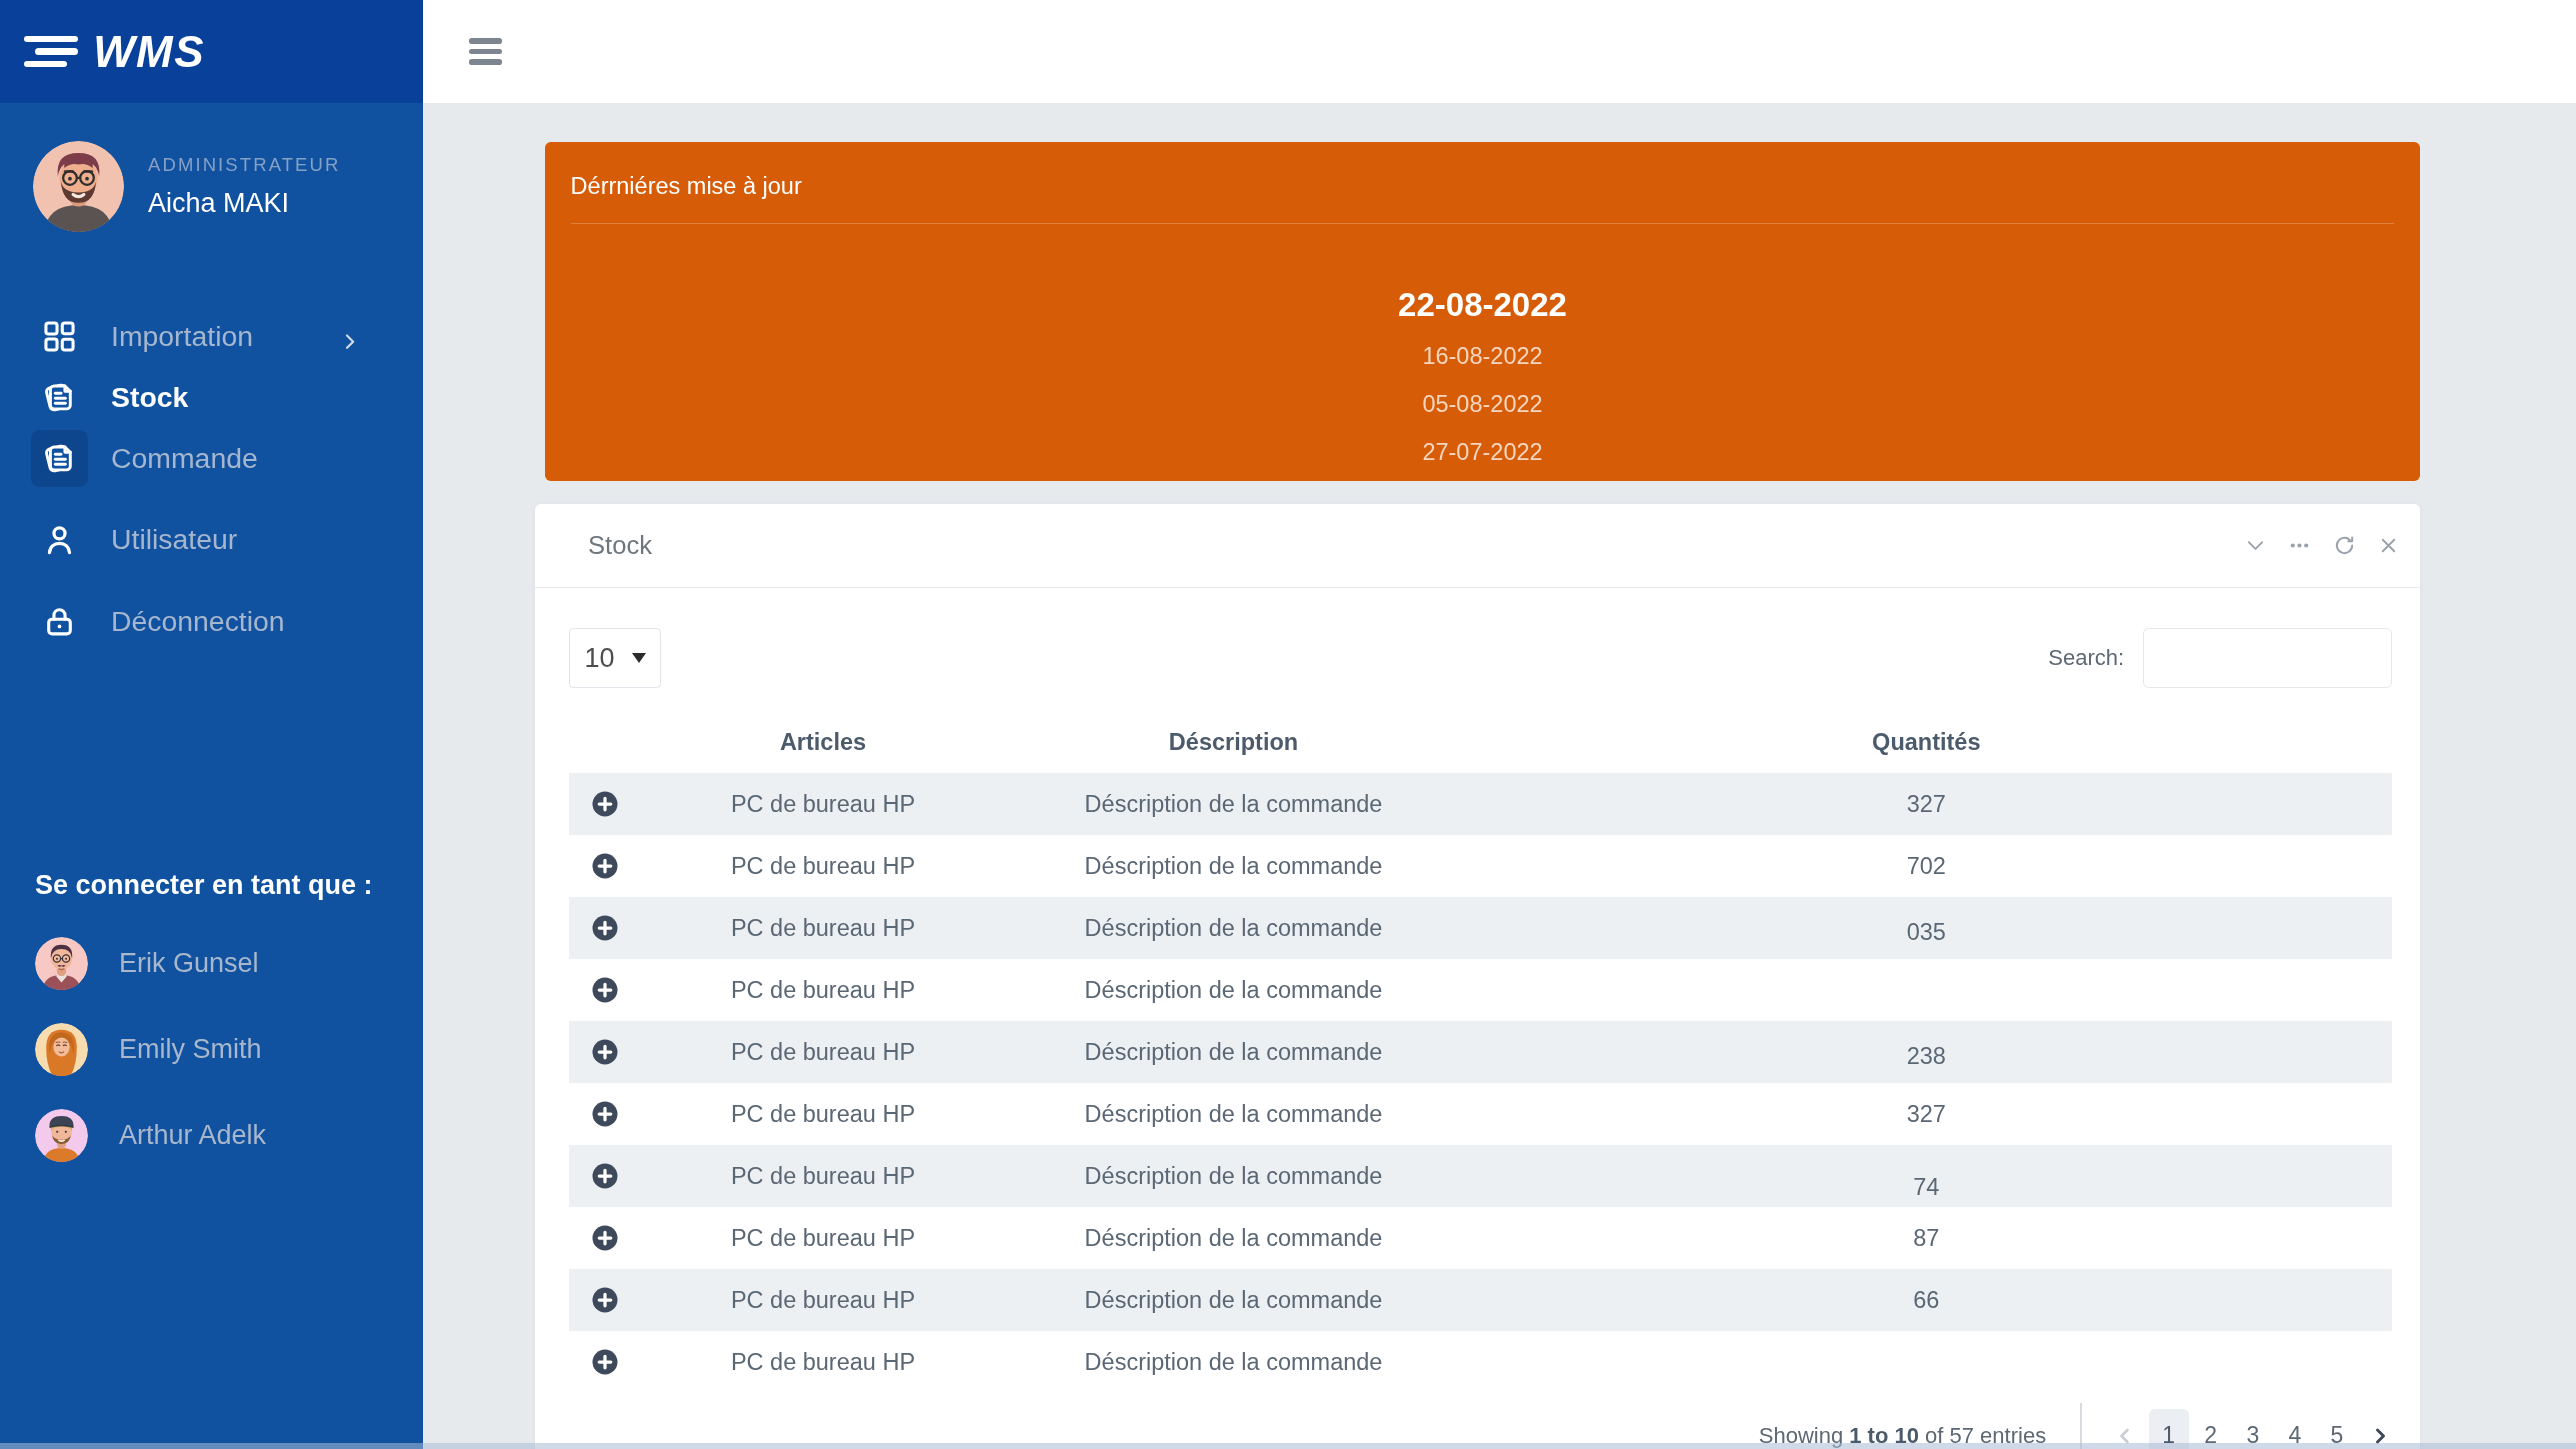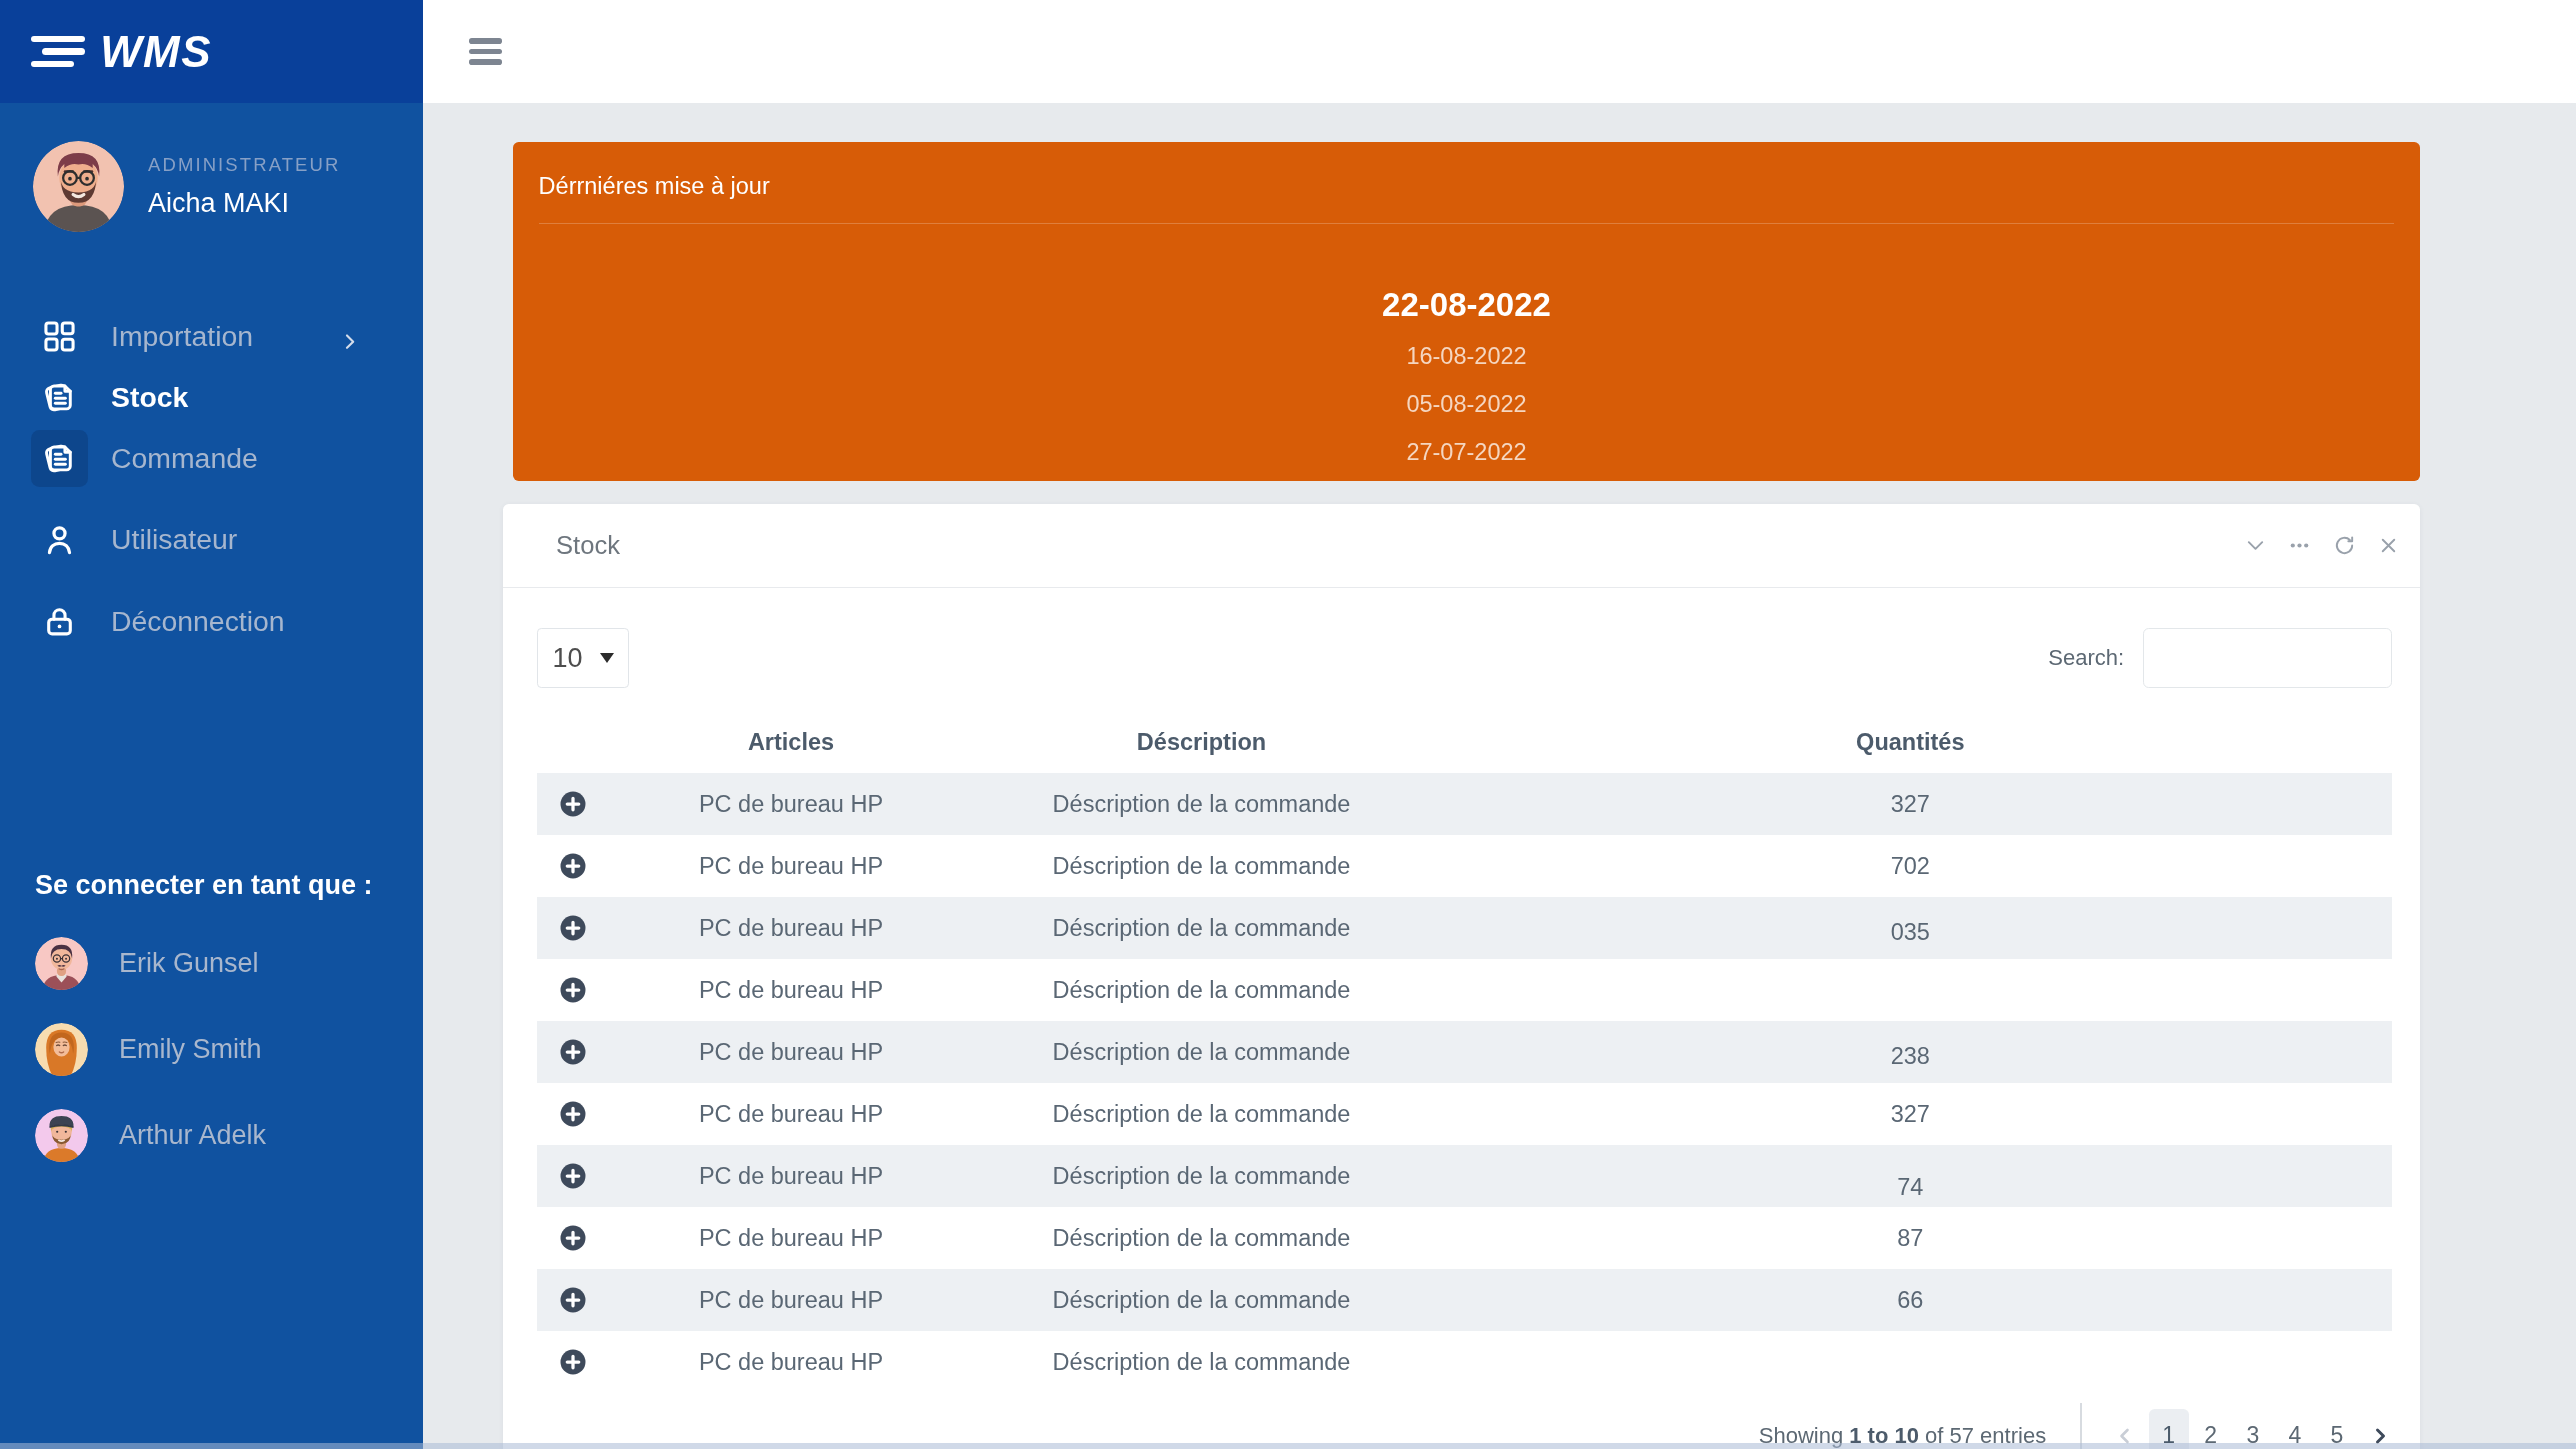--- a/index.html
+++ b/index.html
@@ -1,21 +1,21 @@
 <!DOCTYPE html>
 <html style="font-size:11.4px"><head>
 <meta charset="utf-8">
 <style>
   * { margin:0; padding:0; box-sizing:border-box; }
   html,body { width:2576px; height:1449px; overflow:hidden; }
   body { display:flex; font-family:"Liberation Sans","DejaVu Sans",sans-serif; background:#E7EAED; color:#5A6774; }
 
   
   .sidebar { width:423px; flex:0 0 423px; height:1449px; background:#1052A0; position:relative; z-index:2; }
-  .logo-band { height:103px; background:#09409A; display:flex; align-items:center; padding-left:31px; }
+  .logo-band { height:103px; background:#09409A; display:flex; align-items:center; padding-left:24px; }
   .logo-bars { width:55px; display:flex; flex-direction:column; gap:6.4px; margin-right:14.2px; }
   .logo-bars span { height:6.4px; border-radius:3.6px; background:#fff; display:block; }
   .logo-bars .b1 { width:54px; }
   .logo-bars .b2 { width:43px; margin-left:11.4px; }
   .logo-bars .b3 { width:43px; }
   .logo-text { color:#fff; font-size:44px; font-weight:bold; font-style:italic; letter-spacing:1.4px; }
 
   .profile { display:flex; align-items:center; gap:24px; padding:38px 0 0 33px; }
   .avatar { border-radius:50%; overflow:hidden; flex:none; }
   .avatar svg { display:block; width:100%; height:100%; }
@@ -40,21 +40,21 @@
   .connect-user { display:flex; align-items:center; gap:31px; margin-bottom:33px; height:53px; cursor:pointer; }
   .avatar-sm { width:53px; height:53px; }
   .connect-user-name { font-size:27px; color:#A9B7CD; }
 
   
   .main { flex:1; display:flex; flex-direction:column; height:1449px; }
   .topbar { height:103px; background:#fff; display:flex; align-items:center; padding-left:46px; flex:none; }
   .hamburger { display:flex; flex-direction:column; gap:5px; cursor:pointer; }
   .hamburger span { width:33px; height:5.7px; border-radius:2.8px; background:#7D8591; display:block; }
 
-  .content { flex:1; padding:39px 156px 0 80px; overflow:hidden; }
+  .content { flex:1; padding:39px 156px 0 112px; overflow:hidden; }
 
   .banner { margin-left:10px; height:339px; background:#D75C07; border-radius:5.7px; color:#fff; overflow:hidden; }
   .banner-head { padding:31px 25.6px 0 25.6px; }
   .banner-title { font-size:23.5px; }
   .banner-divider { height:1.4px; background:rgba(255,255,255,.22); margin-top:23px; }
   .banner-dates { text-align:center; padding-top:48px; }
   .date-big { font-size:33px; font-weight:bold; margin-bottom:18.5px;margin-top:14px; }
   .date-small { font-size:23.5px; color:rgba(255,255,255,.75); margin-bottom:21.3px; }
 
   .card { margin-top:23px; background:#fff; border-radius:5.7px 5.7px 0 0; box-shadow:0 1.4px 5.7px rgba(60,75,100,.08); height:946px; }

